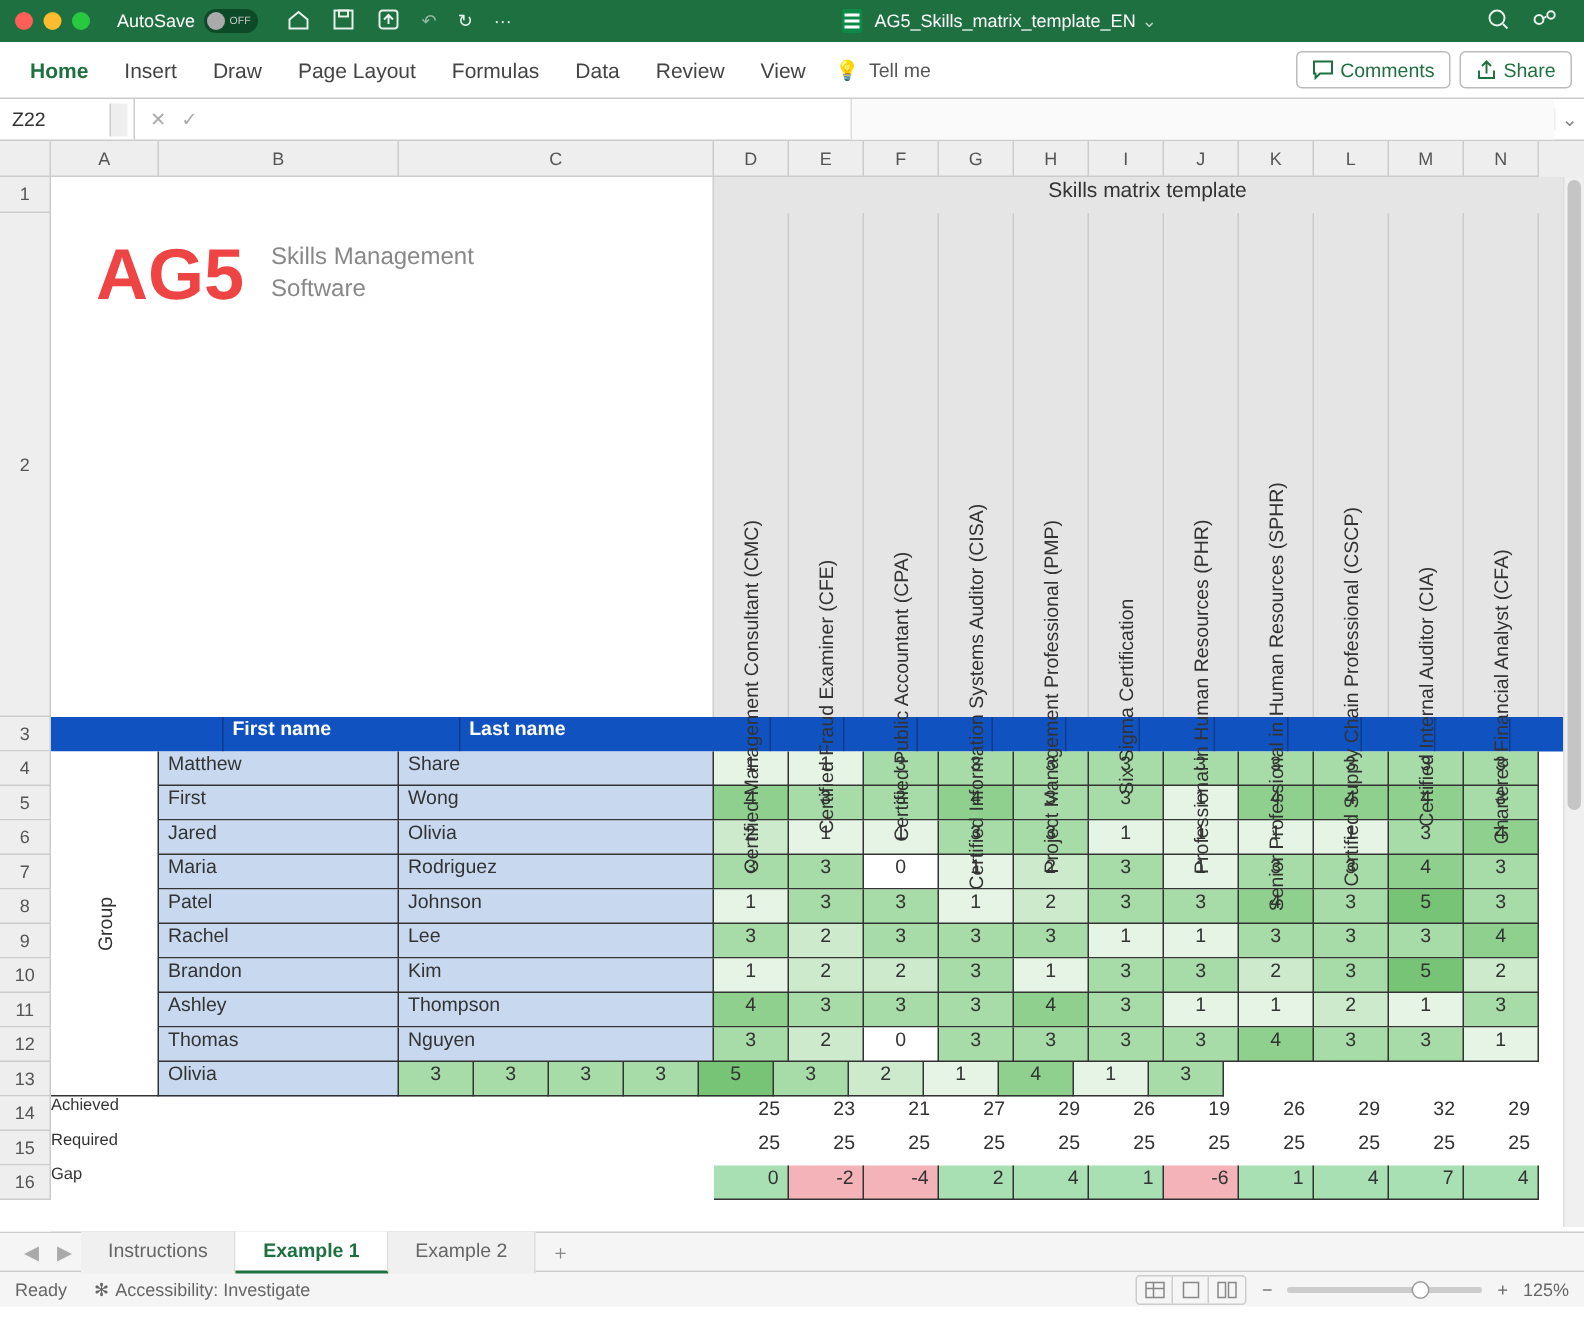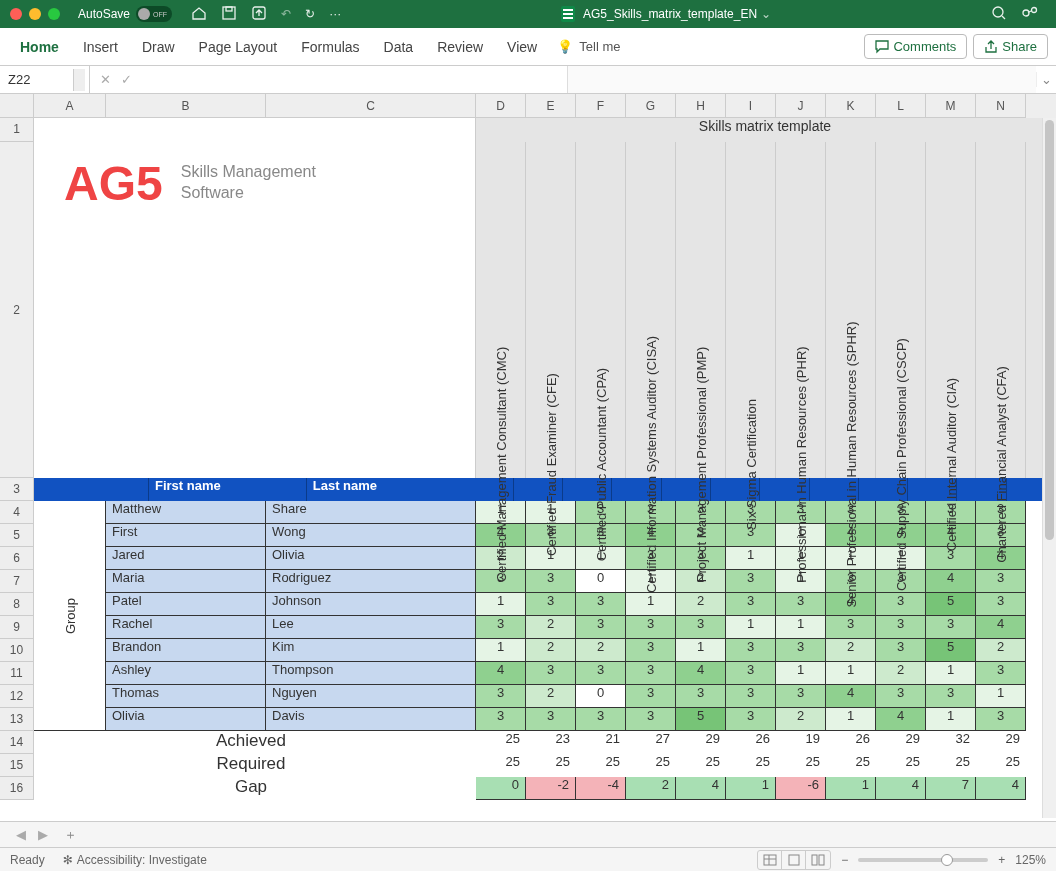--- a/index.html
+++ b/index.html
@@ -62,21 +62,21 @@
 .headrow .hS{width:50px; border-right:1px solid #0b3b8a;}
 
 .datarow { display:flex; height:23px;} 
 .dB{width:160px; padding-left:6px; background:#c7d8ef; border:1px solid #333; border-left:none; border-top:none;} 
 .dC{width:210px; padding-left:6px; background:#c7d8ef; border:1px solid #333; border-left:none; border-top:none;} 
 .dS{width:50px; text-align:center; border:1px solid #333; border-left:none; border-top:none; font-size:13px;}
 .group-col { width:72px; border-right:1px solid #333; border-bottom:1px solid #333; text-align:center; position:relative; background:#fff;}
 .group-col span { position:absolute; top:50%; left:50%; transform:translate(-50%,-50%) rotate(-90deg); font-size:13px;}
 
 .sumrow { display:flex; height:23px;}
-.sumlabel { width:442px; text-align:center; padding-right:8px; font-size:17px;}
+.sumlabel { width:442px; text-align:left; padding-right:8px; font-size:11px;}
 .sumS { width:50px; text-align:right; padding-right:6px; font-size:13px;}
 .gaprow .sumS { border:1px solid #333; border-left:none; border-top:none; font-weight:500;}
 .gp-pos{background:#a8dfb3;} .gp-neg{background:#f4b3b8;}
 
 
 .s0{background:#fff;} .s1{background:#e5f4e5;} .s2{background:#cdeacd;} .s3{background:#a7dba7;} .s4{background:#8fd08f;} .s5{background:#77c477;}
 
 
 .sheettabs { height:26px; border-top:1px solid #ccc; background:#f5f5f5; display:flex; align-items:center; padding:0 10px; gap:0px;}
 .nav-arrow { color:#aaa; padding:0 6px; cursor:pointer;}
@@ -411,21 +411,20 @@
               <div class="dS s3">3</div>
               <div class="dS s3">3</div>
               <div class="dS s3">3</div>
               <div class="dS s4">4</div>
               <div class="dS s3">3</div>
               <div class="dS s3">3</div>
               <div class="dS s1">1</div>
             </div>
             <div class="datarow">
               <div class="dB">Olivia</div>
-              <div class="dC">Davis</div>
               <div class="dS s3">3</div>
               <div class="dS s3">3</div>
               <div class="dS s3">3</div>
               <div class="dS s3">3</div>
               <div class="dS s5">5</div>
               <div class="dS s3">3</div>
               <div class="dS s2">2</div>
               <div class="dS s1">1</div>
               <div class="dS s4">4</div>
               <div class="dS s1">1</div>
@@ -480,20 +479,25 @@
     </div>
     <div class="scroll-v">
         <div class="thumb"></div>
       </div>
   </div>
 </div>
 
 <div class="sheettabs">
   <span class="nav-arrow">◀</span>
   <span class="nav-arrow">▶</span>
+  <div id="sheet-tabs" style="display:flex;">
+      <div class="stab">Instructions</div>
+      <div class="stab active">Example 1</div>
+      <div class="stab">Example 2</div>
+    </div>
   <span class="addtab">＋</span>
 </div>
 
 <div class="statusbar">
   <span>Ready</span>
   <span style="margin-left:18px; display:flex; align-items:center; gap:4px;">
     <span>✻</span>
     <span>Accessibility: Investigate</span>
   </span>
   <div class="right">

